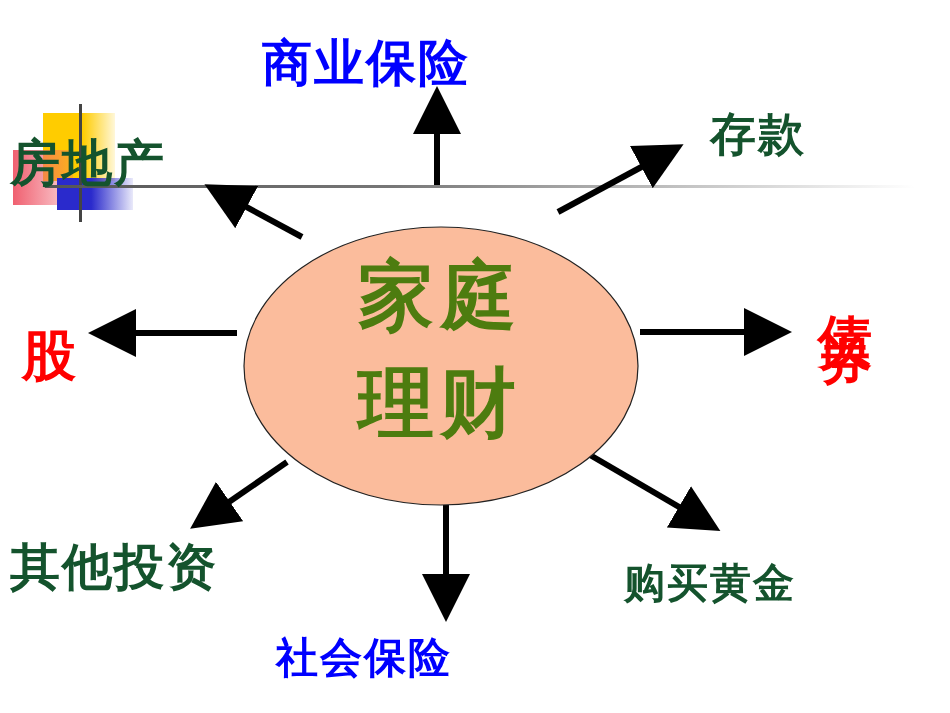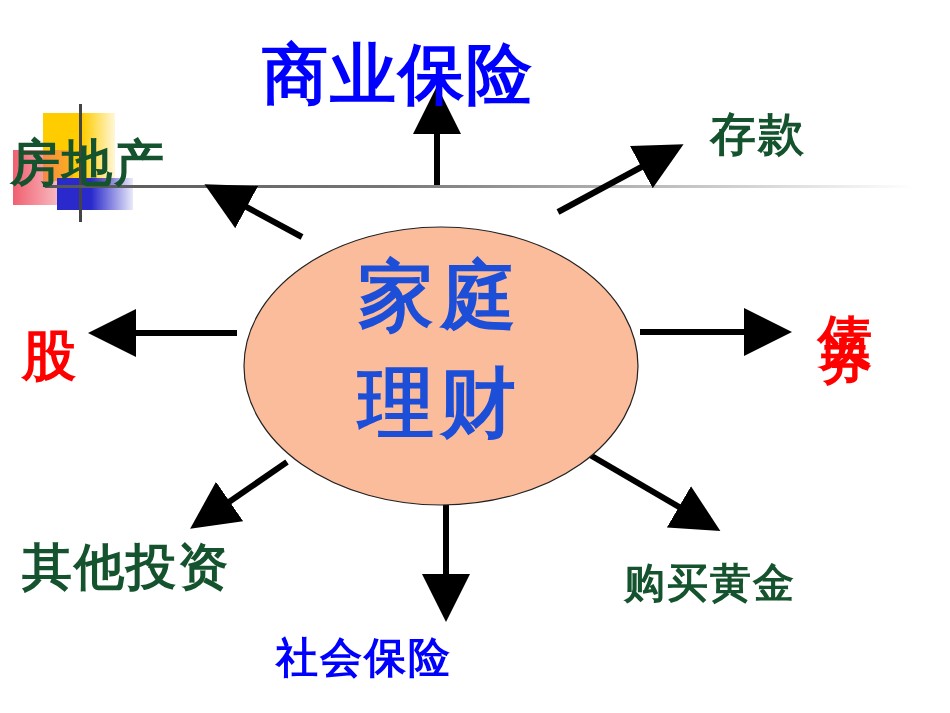--- a/index.html
+++ b/index.html
@@ -15,21 +15,21 @@
   .vline { left: 79px; top: 104px; width: 3px; height: 118px; background: #444; }
   .hline { left: 45px; top: 185px; width: 870px; height: 3px;
            background: linear-gradient(90deg, #555 0%, #777 40%, #bbb 70%, rgba(255,255,255,0) 100%); }
   svg.diagram { position: absolute; left: 0; top: 0; }
   .label { position: absolute; font-weight: bold; white-space: nowrap; letter-spacing: 2px;
            font-family: "DejaVu Sans", sans-serif; }
   .blue { color: #0000ff; }
   .black { color: #14532d; }
   .red { color: #ff0000; }
   .center-text { position: absolute; left: 320px; width: 240px; text-align: center;
-                 color: #1d4ed8; font-weight: bold; font-size: 76px; letter-spacing: 6px; line-height: 1; }
+                 color: #4d7c0f; font-weight: bold; font-size: 76px; letter-spacing: 6px; line-height: 1; }
   .vertical { writing-mode: vertical-rl; letter-spacing: 16px; }
 </style>
 </head>
 <body>
 
 <div class="deco sq-yellow"></div>
 <div class="deco sq-red"></div>
 <div class="deco sq-blue"></div>
 <div class="deco vline"></div>
 <div class="deco hline"></div>
@@ -49,20 +49,20 @@
   <line x1="287" y1="462" x2="200" y2="522" stroke="#000" stroke-width="6" marker-end="url(#ah)"></line>
   <line x1="237" y1="333" x2="100" y2="333" stroke="#000" stroke-width="6" marker-end="url(#ah)"></line>
   <line x1="302" y1="237" x2="215" y2="190" stroke="#000" stroke-width="6" marker-end="url(#ah)"></line>
 
   <ellipse cx="441" cy="366" rx="197" ry="139" fill="#fbbc9c" stroke="#222" stroke-width="1.2"></ellipse>
 </svg>
 
 <div class="center-text" style="top:258px;">家庭</div>
 <div class="center-text" style="top:365px;">理财</div>
 
-<div class="label blue" style="left:262px; top:30px; font-size:66px;">商业保险</div>
+<div class="label blue" style="left:262px; top:30px; font-size:50px;">商业保险</div>
 <div class="label black" style="left:710px; top:104px; font-size:46px;">存款</div>
 <div class="label red vertical" style="left:808px; top:272px; font-size:54px;">债券</div>
 <div class="label black" style="left:624px; top:556px; font-size:41px;">购买黄金</div>
 <div class="label blue" style="left:276px; top:630px; font-size:42px;">社会保险</div>
-<div class="label black" style="left:22px; top:534px; font-size:50px;text-align:center;">其他投资</div>
+<div class="label black" style="left:10px; top:534px; font-size:50px;text-align:center;">其他投资</div>
 <div class="label red" style="left:22px; top:320px; font-size:54px;">股</div>
 <div class="label black" style="left:10px; top:130px; font-size:50px;">房地产</div>
 
 </body></html>

